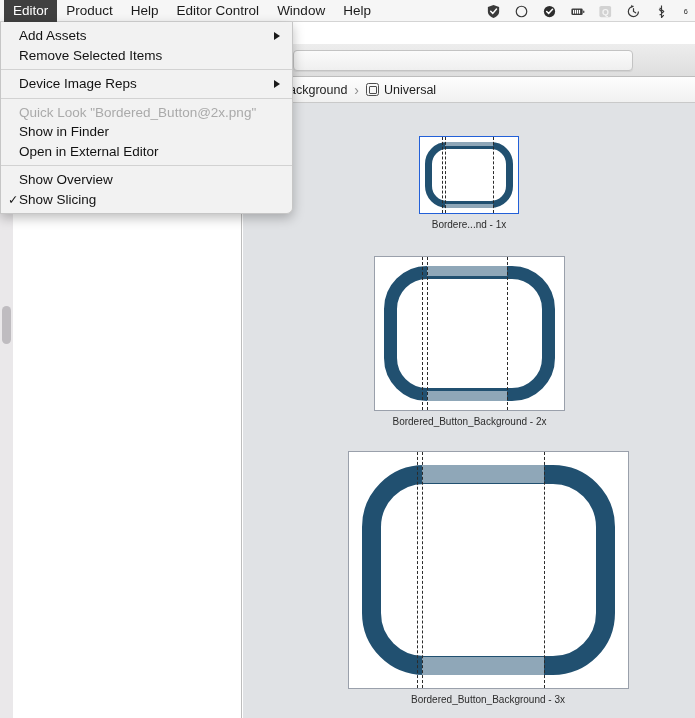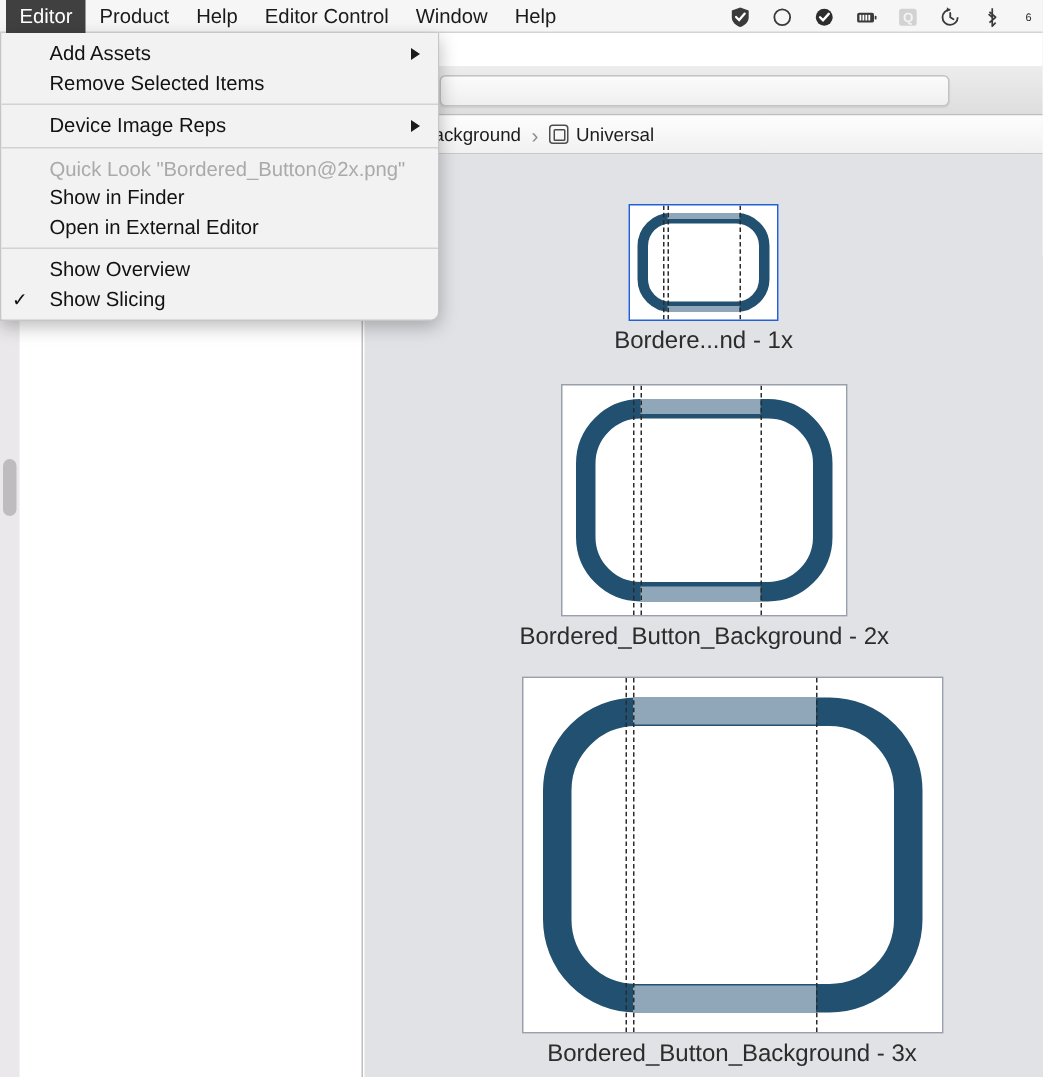--- a/index.html
+++ b/index.html
@@ -199,21 +199,21 @@
   }
   
   .slice-guide {
     position: absolute;
     top: 0; bottom: 0;
     width: 0;
     border-left: 1px dashed #2b2b2b;
   }
   .slice-caption {
     margin-top: 5px;
-    font-size: 16px;
+    font-size: 10px;
     color: #2c2c2c;
     white-space: nowrap;
   }
 
   
   #editor-menu {
     position: absolute;
     top: 22px; left: 0;
     width: 293px;
     background: #f2f2f2;
@@ -224,21 +224,21 @@
     box-shadow: 0 4px 12px rgba(0,0,0,0.26);
     padding: 4px 0 4px 0;
     z-index: 80;
   }
   .menu-row {
     height: 19.5px;
     display: flex;
     align-items: center;
     font-size: 13.5px;
     color: #121212;
-    padding-left: 32px;
+    padding-left: 18px;
     padding-right: 14px;
     position: relative;
     white-space: nowrap;
   }
   .menu-row.disabled { color: #aaaaaa; }
   .menu-check {
     position: absolute;
     left: 7px;
     font-size: 12.5px;
     color: #121212;

